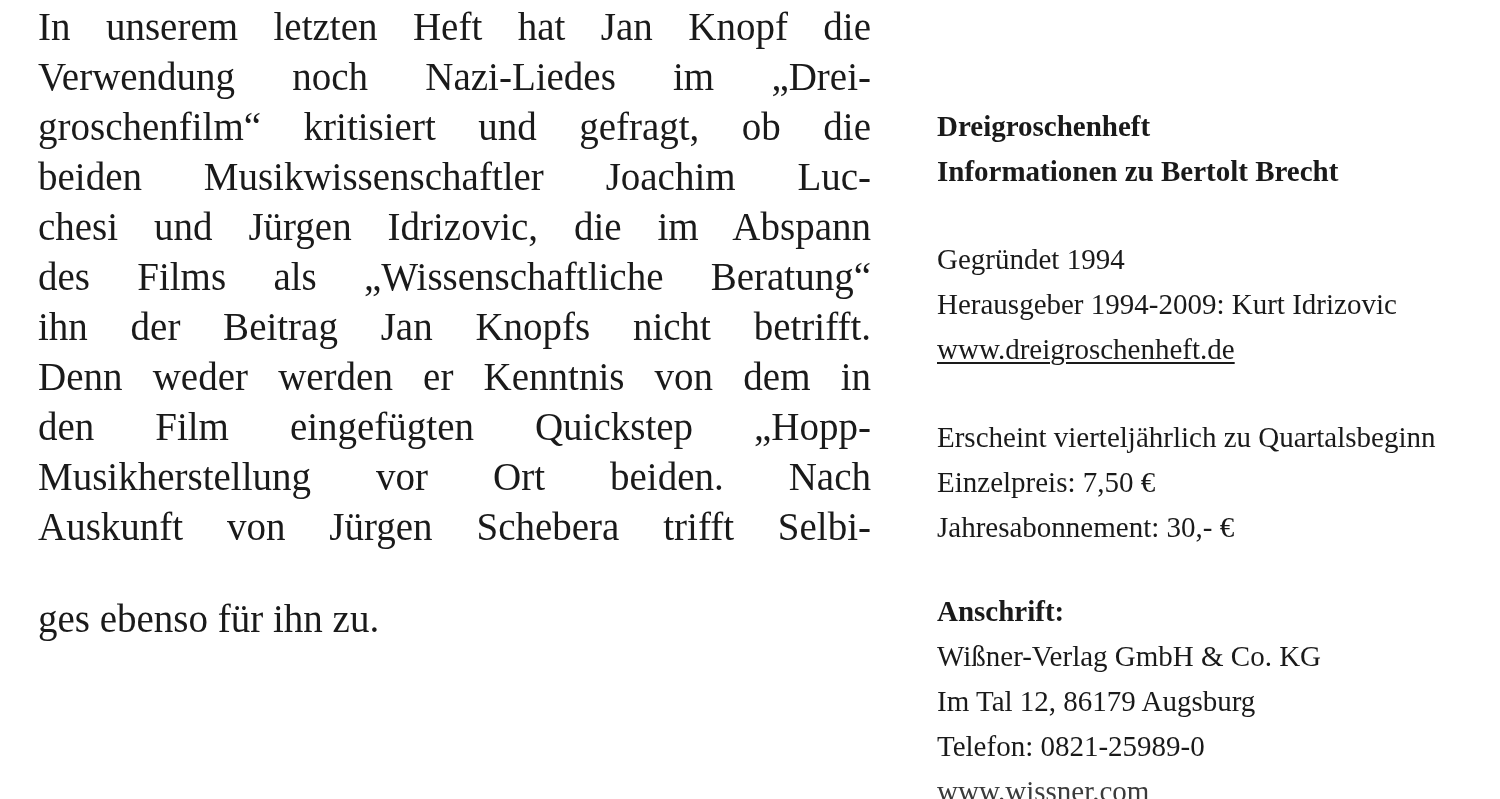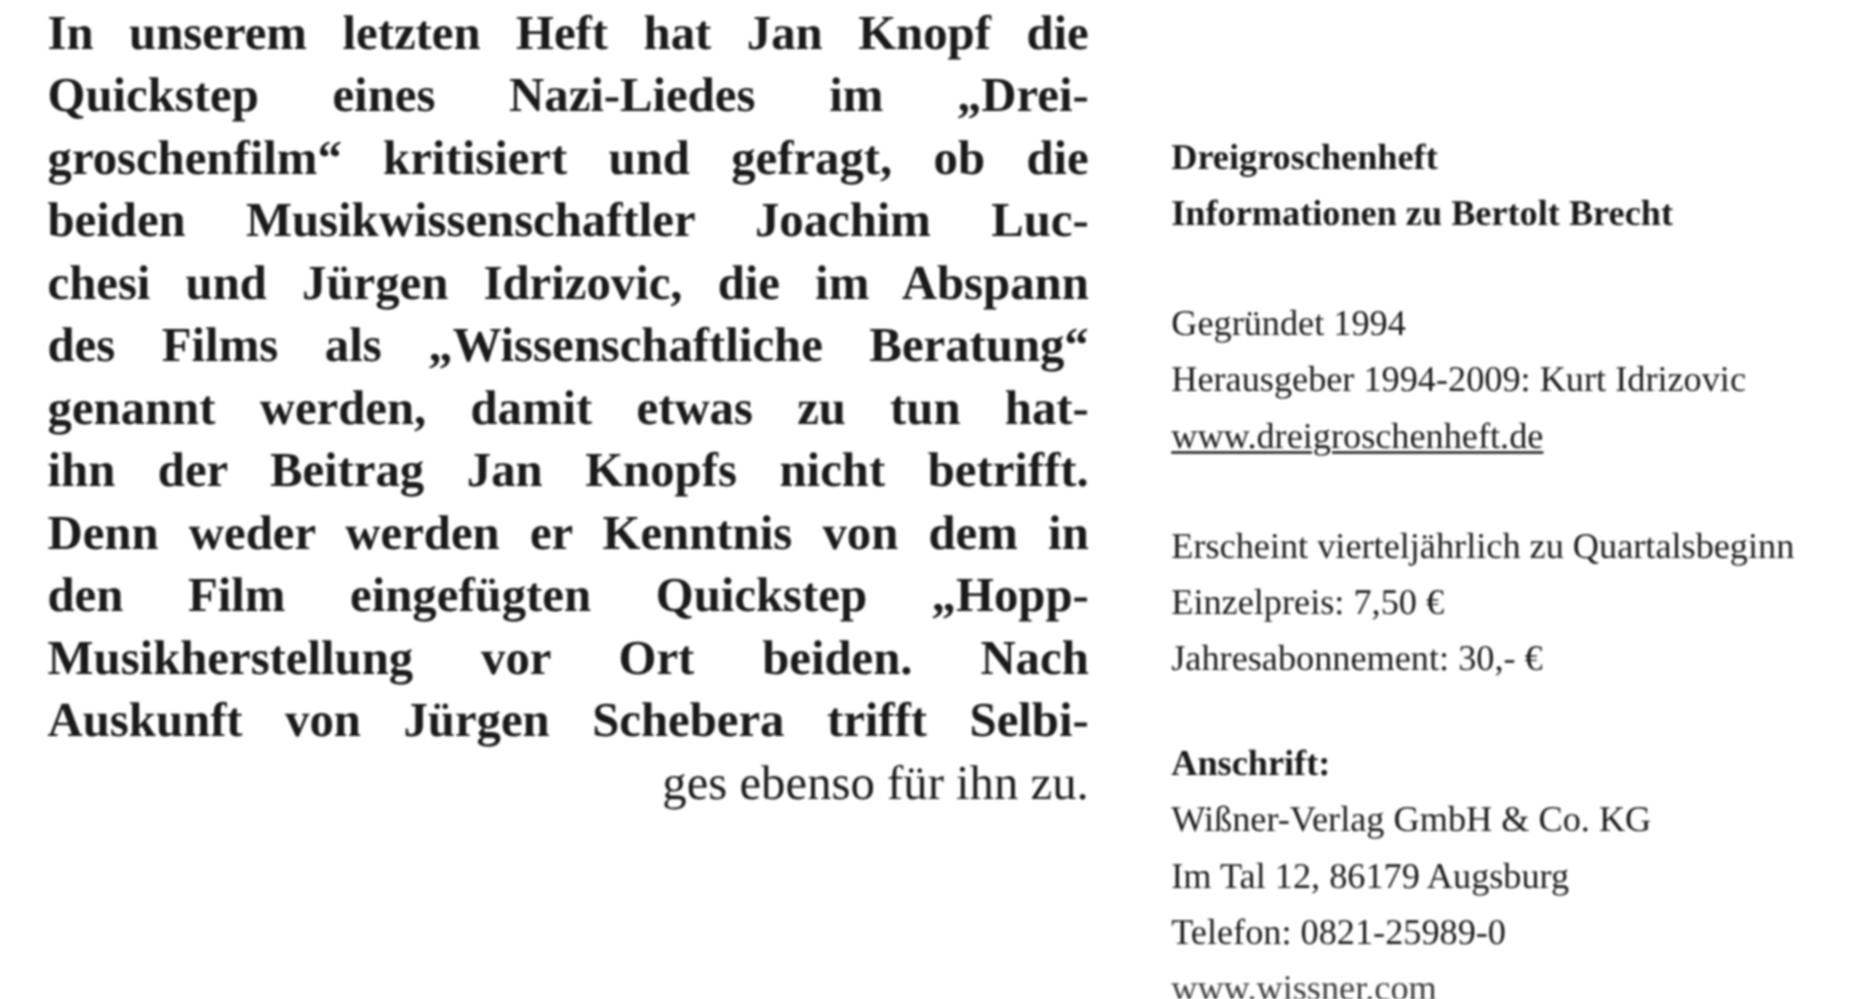--- a/index.html
+++ b/index.html
@@ -20,26 +20,26 @@
     left: 38px; top: 2px;
     width: 833px;
     font-size: 39px;
     line-height: 50px;
   }
   .jl {
     height: 50px;
     text-align: justify;
     text-align-last: justify;
     white-space: nowrap;
-    font-weight: bold;
   }
   .jl-last {
     height: 50px;
-    text-align: right;
+    text-align: left;
     white-space: nowrap;
+    margin-top: 42px;
   }
 
   
   .imprint {
     position: absolute;
     left: 937px; top: 104px;
     width: 570px;
     font-size: 29px;
     line-height: 45px;
     white-space: nowrap;
@@ -49,26 +49,25 @@
   .gap-a { height: 43px; }
   .gap-b { height: 39px; }
   .link { text-decoration: underline; text-underline-offset: 3px; text-decoration-thickness: 2px; }
   .link-plain { text-decoration: none; color: #3c3c3c; }
 </style>
 </head>
 <body>
 
 <div class="article scan">
   <div class="jl">In unserem letzten Heft hat Jan Knopf die</div>
-  <div class="jl">Quickstep eines Nazi-Liedes im „Drei-</div>
+  <div class="jl">Verwendung noch Nazi-Liedes im „Drei-</div>
   <div class="jl">groschenfilm“ kritisiert und gefragt, ob die</div>
   <div class="jl">beiden Musikwissenschaftler Joachim Luc-</div>
   <div class="jl">chesi und Jürgen Idrizovic, die im Abspann</div>
   <div class="jl">des Films als „Wissenschaftliche Beratung“</div>
-  <div class="jl">genannt werden, damit etwas zu tun hat-</div>
   <div class="jl">ihn der Beitrag Jan Knopfs nicht betrifft.</div>
   <div class="jl">Denn weder werden er Kenntnis von dem in</div>
   <div class="jl">den Film eingefügten Quickstep „Hopp-</div>
   <div class="jl">Musikherstellung vor Ort beiden. Nach</div>
   <div class="jl">Auskunft von Jürgen Schebera trifft Selbi-</div>
   <div class="jl-last">ges ebenso für ihn zu.</div>
 </div>
 
 <div class="imprint scan">
   <div class="il b">Dreigroschenheft</div>

